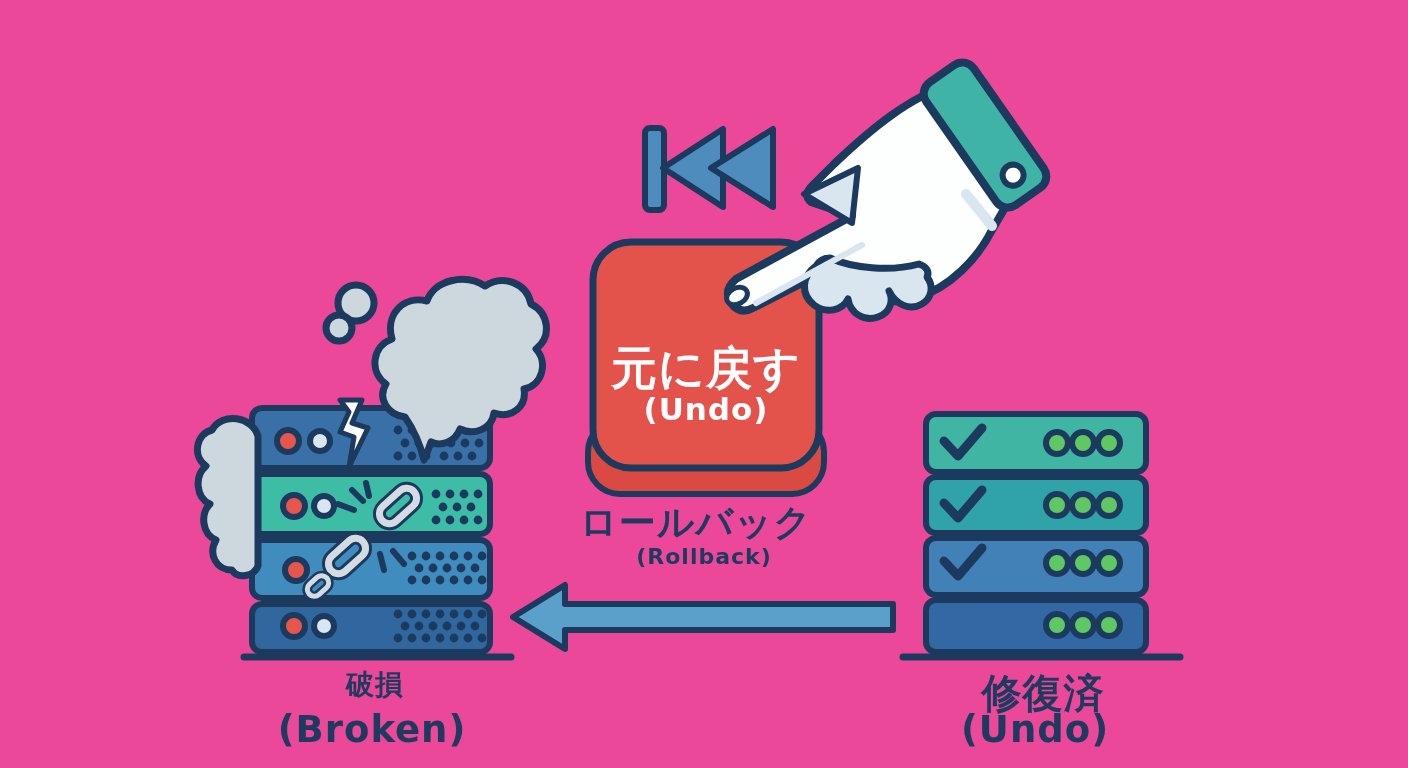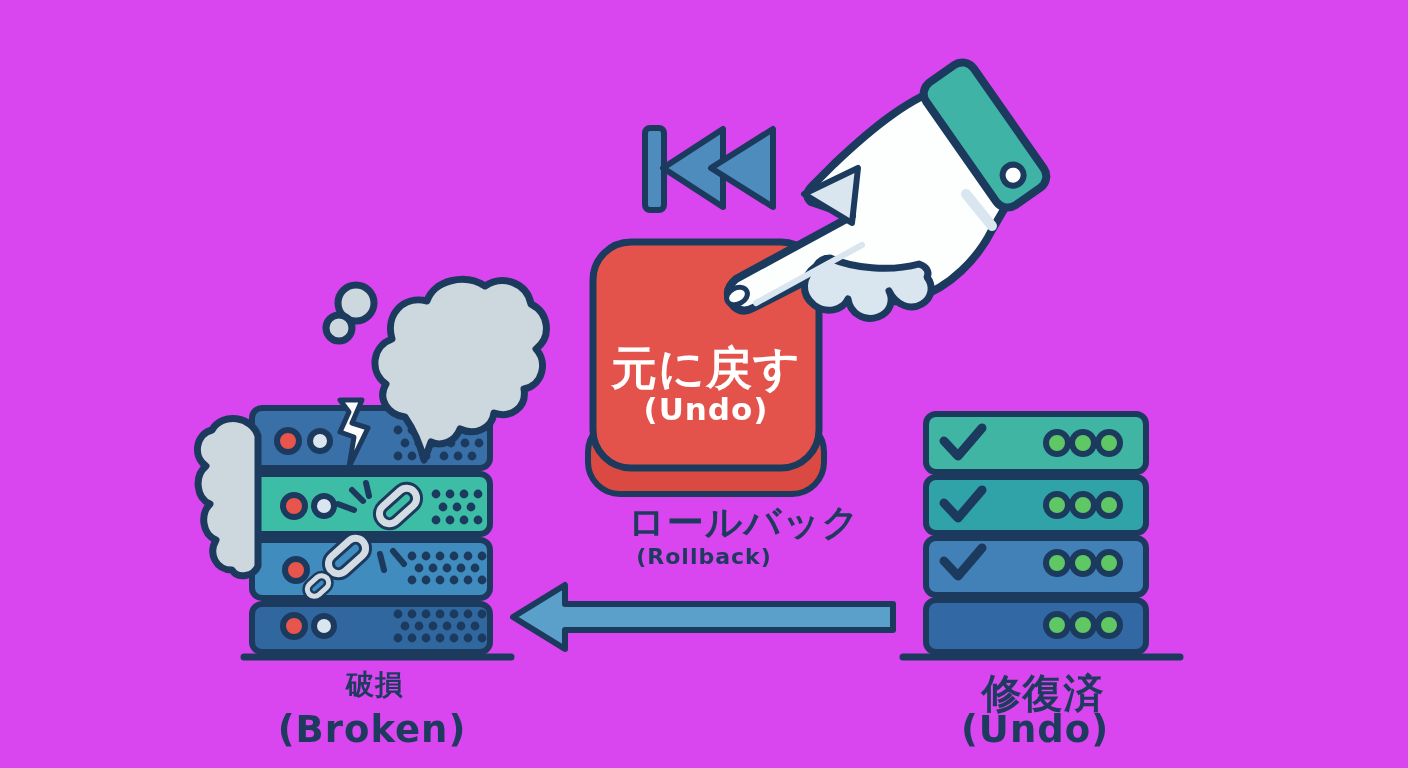--- a/index.html
+++ b/index.html
@@ -1,18 +1,18 @@
 <!DOCTYPE html>
 <html><head>
 <meta charset="utf-8">
 <style>
   html,body{margin:0;padding:0;}
   .canvas{
     position:relative;width:1408px;height:768px;overflow:hidden;
-    background:#d946ef;
+    background:#ec4899;
     font-family:"DejaVu Sans","Liberation Sans",sans-serif;
   }
   svg{position:absolute;left:0;top:0;}
   .ink{stroke:#1C3A5E;}
   .label{
     position:absolute;transform:translateX(-50%);
     font-weight:700;color:#1E3A5F;white-space:nowrap;text-align:center;
     letter-spacing:1px;
   }
   .btn-text{color:#FFFFFF;}
@@ -207,21 +207,21 @@
     <g transform="translate(985 135) rotate(55)">
       <rect x="-75" y="-29" width="150" height="58" rx="14" class="ink" stroke-width="8" fill="#3FB3A5"></rect>
       <circle cx="49" cy="0" r="10.5" class="ink" stroke-width="6" fill="#FDFEFE"></circle>
     </g>
   </g>
 </svg>
 
 <div class="label btn-text" style="left:706px;top:338px;font-size:46px;">元に戻す</div>
 <div class="label btn-text" style="left:706px;top:391px;font-size:31px;text-align:right;">(Undo)</div>
 
-<div class="label" style="left:744px;top:498px;font-size:37px;">ロールバック</div>
+<div class="label" style="left:696px;top:498px;font-size:37px;">ロールバック</div>
 <div class="label" style="left:704px;top:544px;font-size:22px;">(Rollback)</div>
 
 <div class="label" style="left:375px;top:666px;font-size:28px;">破損</div>
 <div class="label" style="left:372px;top:708px;font-size:37px;">(Broken)</div>
 
 <div class="label" style="left:1035px;top:666px;font-size:40px;margin-left:8px;">修復済</div>
 <div class="label" style="left:1035px;top:708px;font-size:37px;">(Undo)</div>
 
 </div>
 

